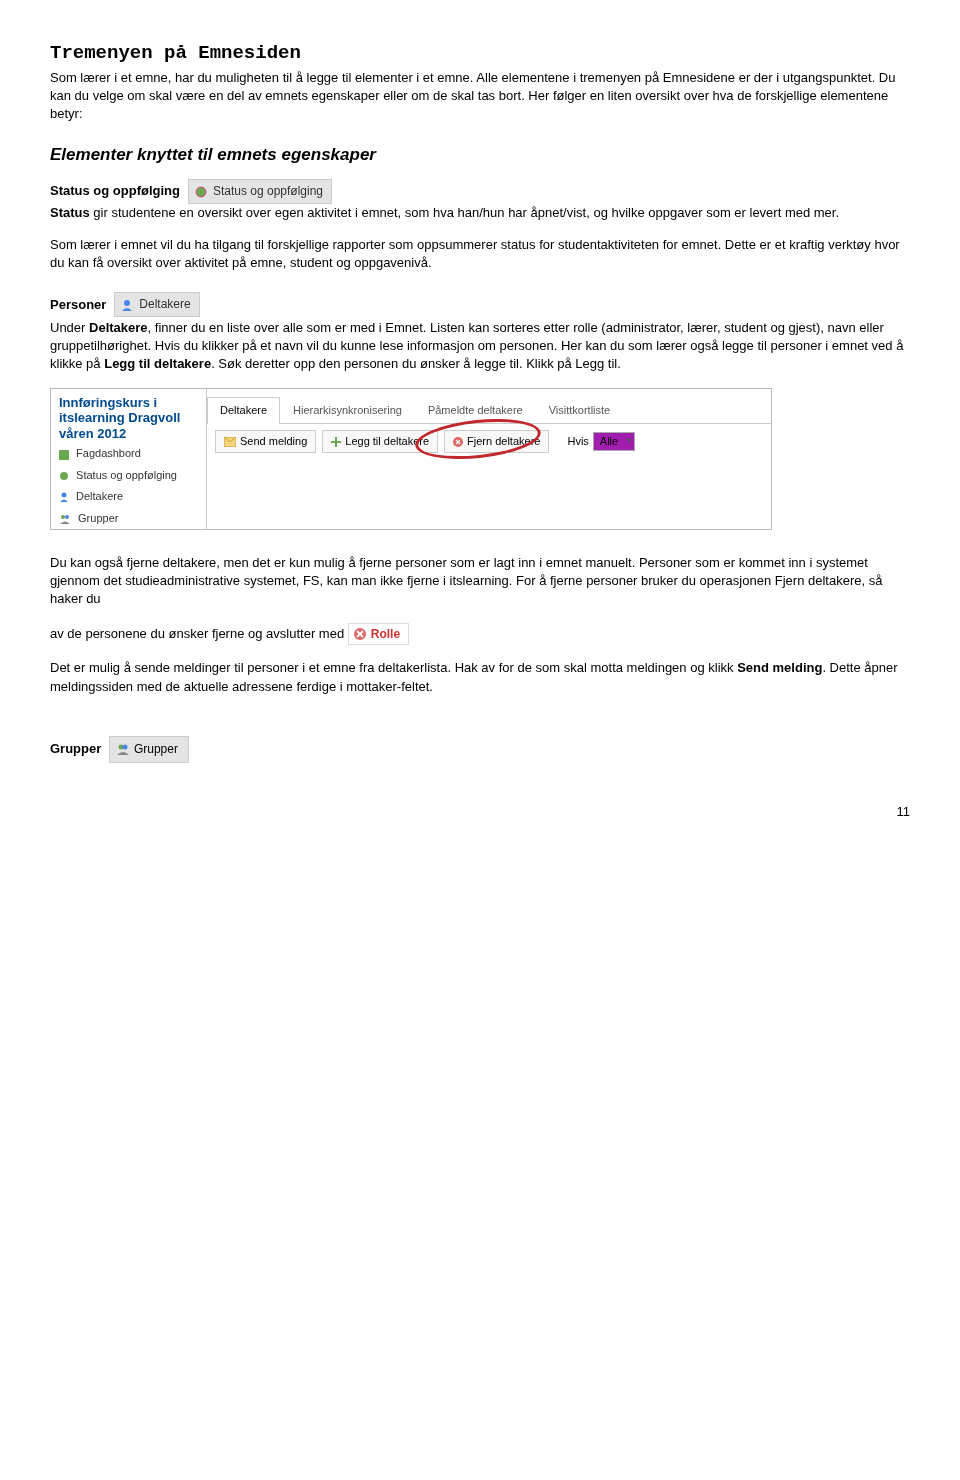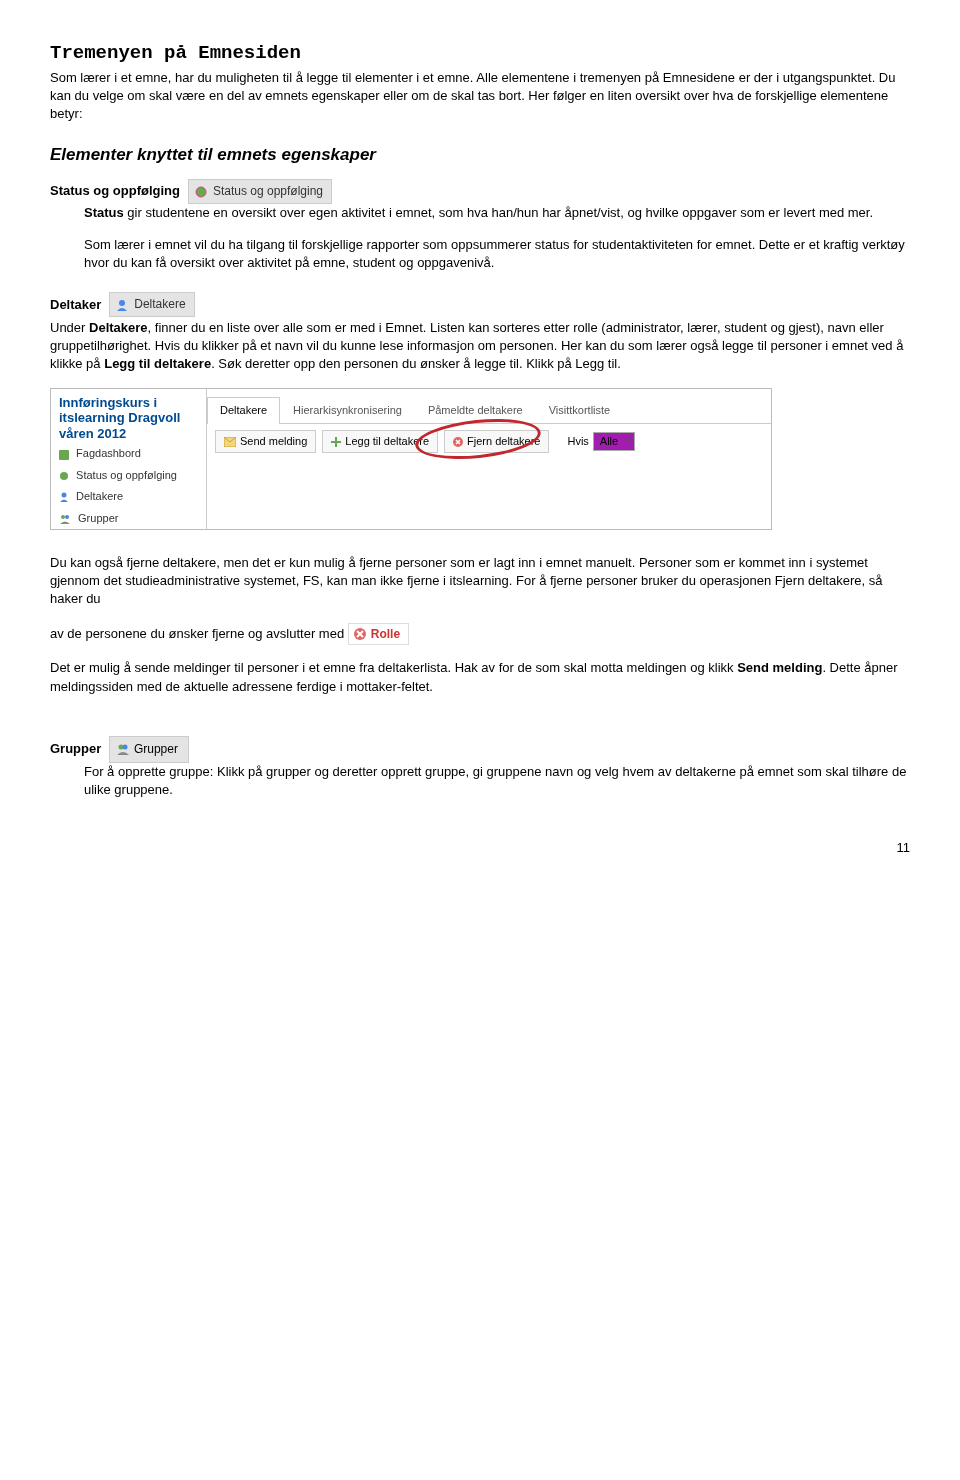--- a/index.html
+++ b/index.html
@@ -42,21 +42,20 @@
     font-size: 12px;
     color: #333;
     vertical-align: middle;
     margin-left: 4px;
   }
   .inline-chip svg {
     vertical-align: middle;
     margin-right: 3px;
   }
   .indent-block {
-    margin-left: 34px;
   }
   .screenshot {
     margin: 10px 0 24px 0;
     border: 1px solid #bbb;
     font-size: 11px;
     background: #fff;
     width: 720px;
   }
   .ss-row { display: flex; }
   .ss-sidebar {
@@ -198,21 +197,21 @@
   </span>
 </div>
 <div class="indent-block">
   <p>
     <span class="bold">Status</span><span> gir studentene en oversikt over egen aktivitet i emnet, som hva han/hun har åpnet/vist, og hvilke oppgaver som er levert med mer.</span>
   </p>
   <p>Som lærer i emnet vil du ha tilgang til forskjellige rapporter som oppsummerer status for studentaktiviteten for emnet. Dette er et kraftig verktøy hvor du kan få oversikt over aktivitet på emne, student og oppgavenivå.</p>
 </div>
 
 <div style="margin-top:20px">
-  <span class="section-label">Deltaker</span>
+  <span class="section-label">Personer</span>
   <span class="inline-chip">
     <svg width="12" height="12">
         <circle cx="6" cy="4" r="3" fill="#4a86e8"></circle>
         <path d="M1 12 Q6 6 11 12 Z" fill="#4a86e8"></path>
       </svg>
     <span>Deltakere</span>
   </span>
 </div>
 <p style="margin-left:34px; margin-top:2px; text-indent:-34px; padding-left:0; margin-left:0;">
   <span style="display:inline-block; width:34px;"></span><span>Under </span><span class="bold">Deltakere</span><span>, finner du en liste over alle som er med i Emnet. Listen kan sorteres etter rolle (administrator, lærer, student og gjest), navn eller gruppetilhørighet. Hvis du klikker på et navn vil du kunne lese informasjon om personen. Her kan du som lærer også legge til personer i emnet ved å klikke på </span><span class="bold">Legg til deltakere</span><span>. Søk deretter opp den personen du ønsker å legge til. Klikk på Legg til.</span>
@@ -309,16 +308,15 @@
   <span class="grupper-chip">
     <svg width="14" height="12">
         <circle cx="5" cy="4" r="2.5" fill="#6aa84f"></circle>
         <circle cx="9" cy="4" r="2.5" fill="#4a86e8"></circle>
         <path d="M1 12 Q7 6 13 12 Z" fill="#888"></path>
       </svg>
     <span>Grupper</span>
   </span>
 </div>
 <div class="indent-block">
-  <p>For å opprette gruppe: Klikk på grupper og deretter opprett gruppe, gi gruppene navn og velg hvem av deltakerne på emnet som skal tilhøre de ulike gruppene.</p>
 </div>
 
 <div class="pagenum">11</div>
 
 </body></html>

